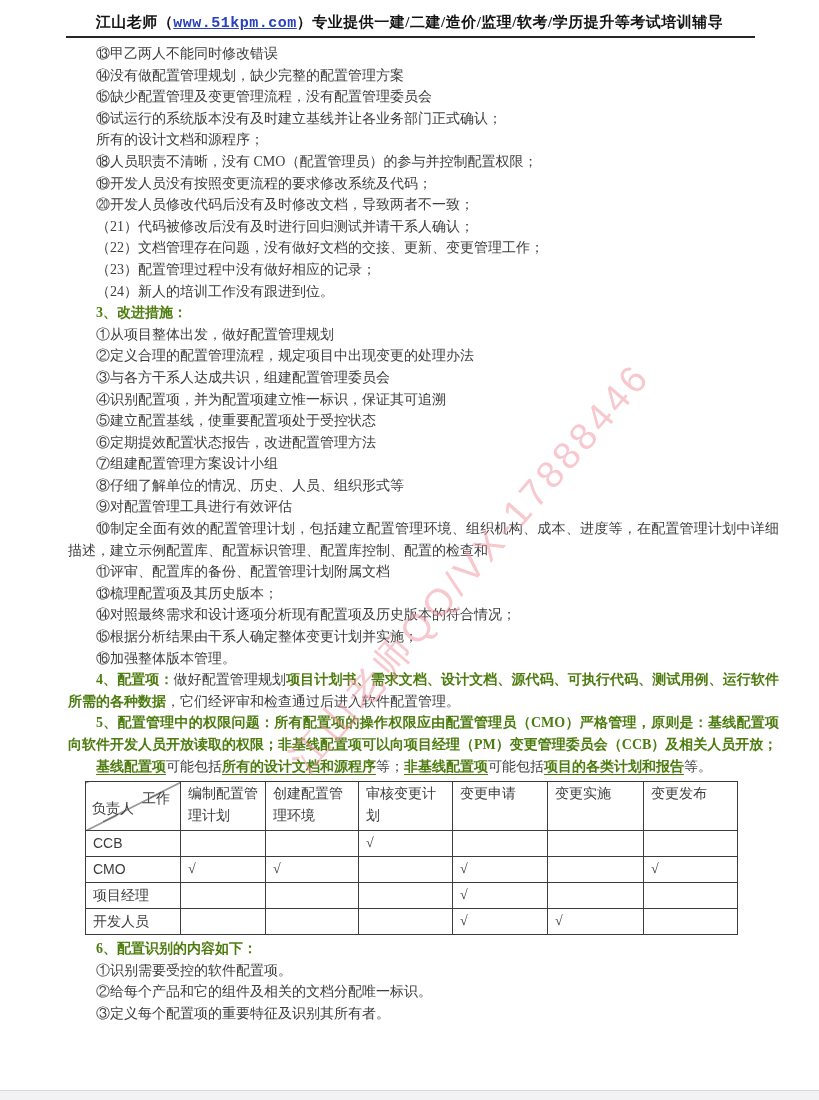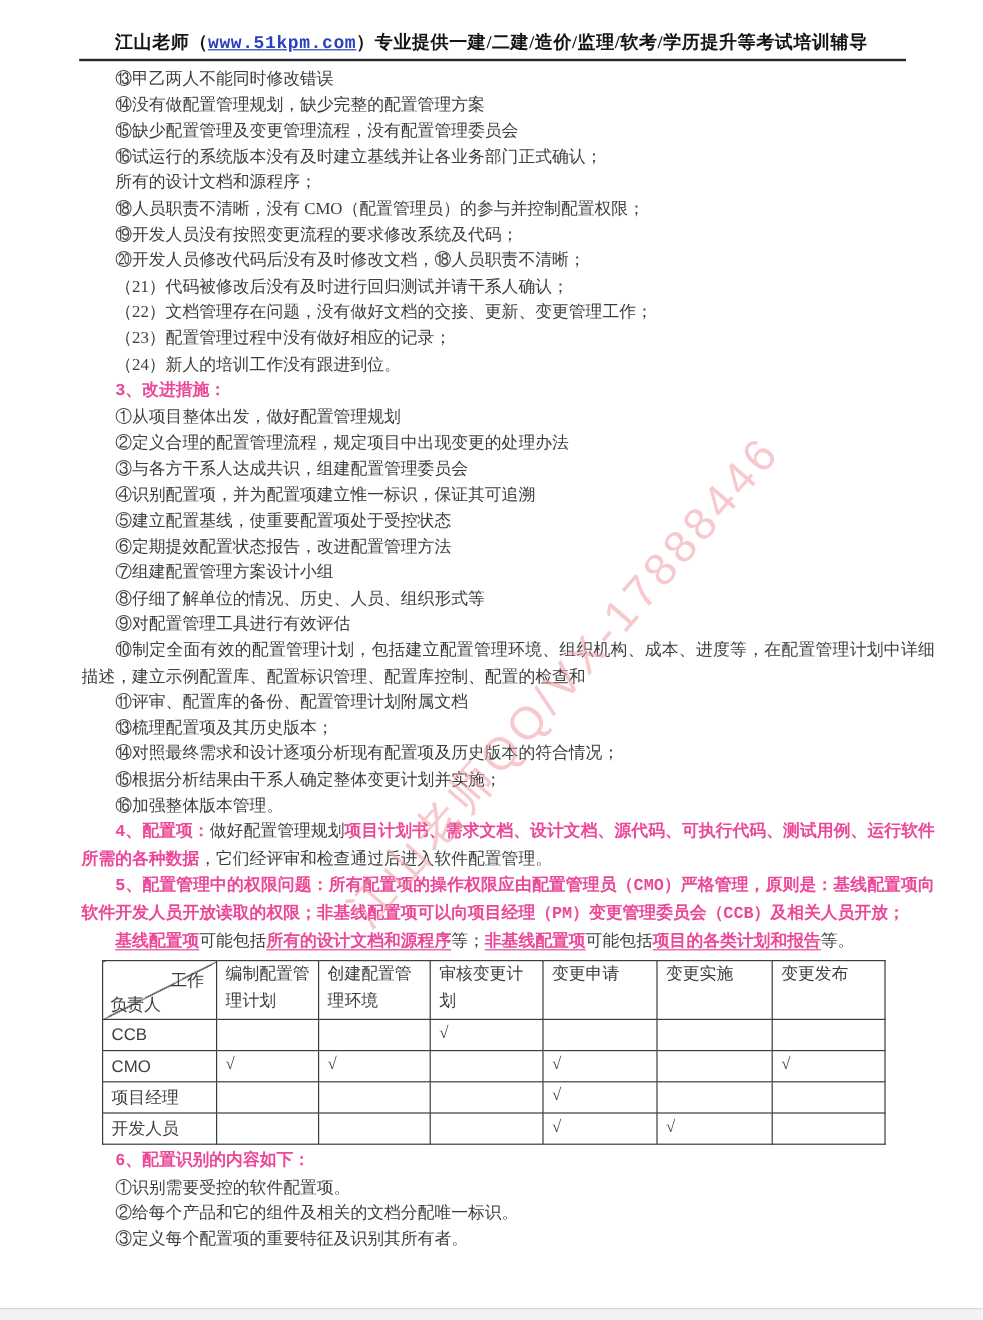--- a/index.html
+++ b/index.html
@@ -1,37 +1,37 @@
 <!DOCTYPE html>
 <html><head>
 <meta charset="utf-8">
 <style>
   html,body{margin:0;padding:0;background:#ffffff;}
   .page{position:relative;width:819px;height:1100px;background:#ffffff;overflow:hidden;
         font-family:"Liberation Serif","DejaVu Serif",serif;color:#3d3d3d;}
-  .header{padding-top:26px;text-align:center;font-size:15px;font-weight:bold;color:#141414;
+  .header{padding-top:13px;text-align:center;font-size:15px;font-weight:bold;color:#141414;
           letter-spacing:0.5px;}
   .header a{text-decoration:underline;font-family:"Liberation Mono","DejaVu Sans Mono",monospace;
             font-weight:bold;}
   .rule{margin:4px 64px 0 66px;border-bottom:2px solid #262626;height:0;}
   .content{margin:5px 40px 0 68px;font-size:14px;line-height:21.6px;text-align:justify;}
   .content p{margin:0;text-indent:2em;}
-  .content p span.b{font-weight:bold;color:#ec4899;font-family:Liberation Mono, monospace;}
+  .content p span.b{font-weight:bold;color:#4d7c0f;}
   .content p span.u{text-decoration:underline;text-underline-offset:3px;}
   .tablewrap{margin:4px 0 3px 17px;}
   table.perm{border-collapse:collapse;width:652px;font-size:14px;table-layout:fixed;}
   table.perm th,table.perm td{border:1.5px solid #3c3c3c;padding:1px 7px;vertical-align:top;
         text-align:left;font-weight:normal;line-height:22px;overflow:hidden;}
   table.perm th{height:46px;}
   table.perm td{height:23px;}
   td.rowlabel,th.corner{font-family:"Liberation Sans","DejaVu Sans",sans-serif;}
   th.corner{position:relative;padding:0;
         background-image:linear-gradient(to bottom right,transparent 49.4%,#3c3c3c 49.4%,#3c3c3c 50.6%,transparent 50.6%);}
   th.corner .top{position:absolute;top:5px;right:10px;}
-  th.corner .bottom{position:absolute;bottom:1px;left:6px;}
+  th.corner .bottom{position:absolute;bottom:11px;left:6px;}
   .watermark{position:absolute;left:150px;top:542px;width:640px;text-align:center;
         transform:rotate(-49deg);color:#f19ca6;opacity:0.55;font-size:38px;letter-spacing:4px;
         font-family:"Liberation Sans","DejaVu Sans",sans-serif;pointer-events:none;white-space:nowrap;}
   .bottombar{position:absolute;left:0;right:0;bottom:0;height:9px;background:#f2f2f4;
         border-top:1px solid #d9d9d9;}
 </style>
 </head>
 <body>
 
 <div class="page">
@@ -43,21 +43,21 @@
 
   <div class="content">
     <div id="blocks-before">
         <p><span>⑬甲乙两人不能同时修改错误</span></p>
         <p><span>⑭没有做配置管理规划，缺少完整的配置管理方案</span></p>
         <p><span>⑮缺少配置管理及变更管理流程，没有配置管理委员会</span></p>
         <p><span>⑯试运行的系统版本没有及时建立基线并让各业务部门正式确认；</span></p>
         <p><span>所有的设计文档和源程序；</span></p>
         <p><span>⑱人员职责不清晰，没有 CMO（配置管理员）的参与并控制配置权限；</span></p>
         <p><span>⑲开发人员没有按照变更流程的要求修改系统及代码；</span></p>
-        <p><span>⑳开发人员修改代码后没有及时修改文档，⑱人员职责不清晰；</span></p>
+        <p><span>⑳开发人员修改代码后没有及时修改文档，导致两者不一致；</span></p>
         <p><span>（21）代码被修改后没有及时进行回归测试并请干系人确认；</span></p>
         <p><span>（22）文档管理存在问题，没有做好文档的交接、更新、变更管理工作；</span></p>
         <p><span>（23）配置管理过程中没有做好相应的记录；</span></p>
         <p><span>（24）新人的培训工作没有跟进到位。</span></p>
         <p><span class="b">3、改进措施：</span></p>
         <p><span>①从项目整体出发，做好配置管理规划</span></p>
         <p><span>②定义合理的配置管理流程，规定项目中出现变更的处理办法</span></p>
         <p><span>③与各方干系人达成共识，组建配置管理委员会</span></p>
         <p><span>④识别配置项，并为配置项建立惟一标识，保证其可追溯</span></p>
         <p><span>⑤建立配置基线，使重要配置项处于受控状态</span></p>

